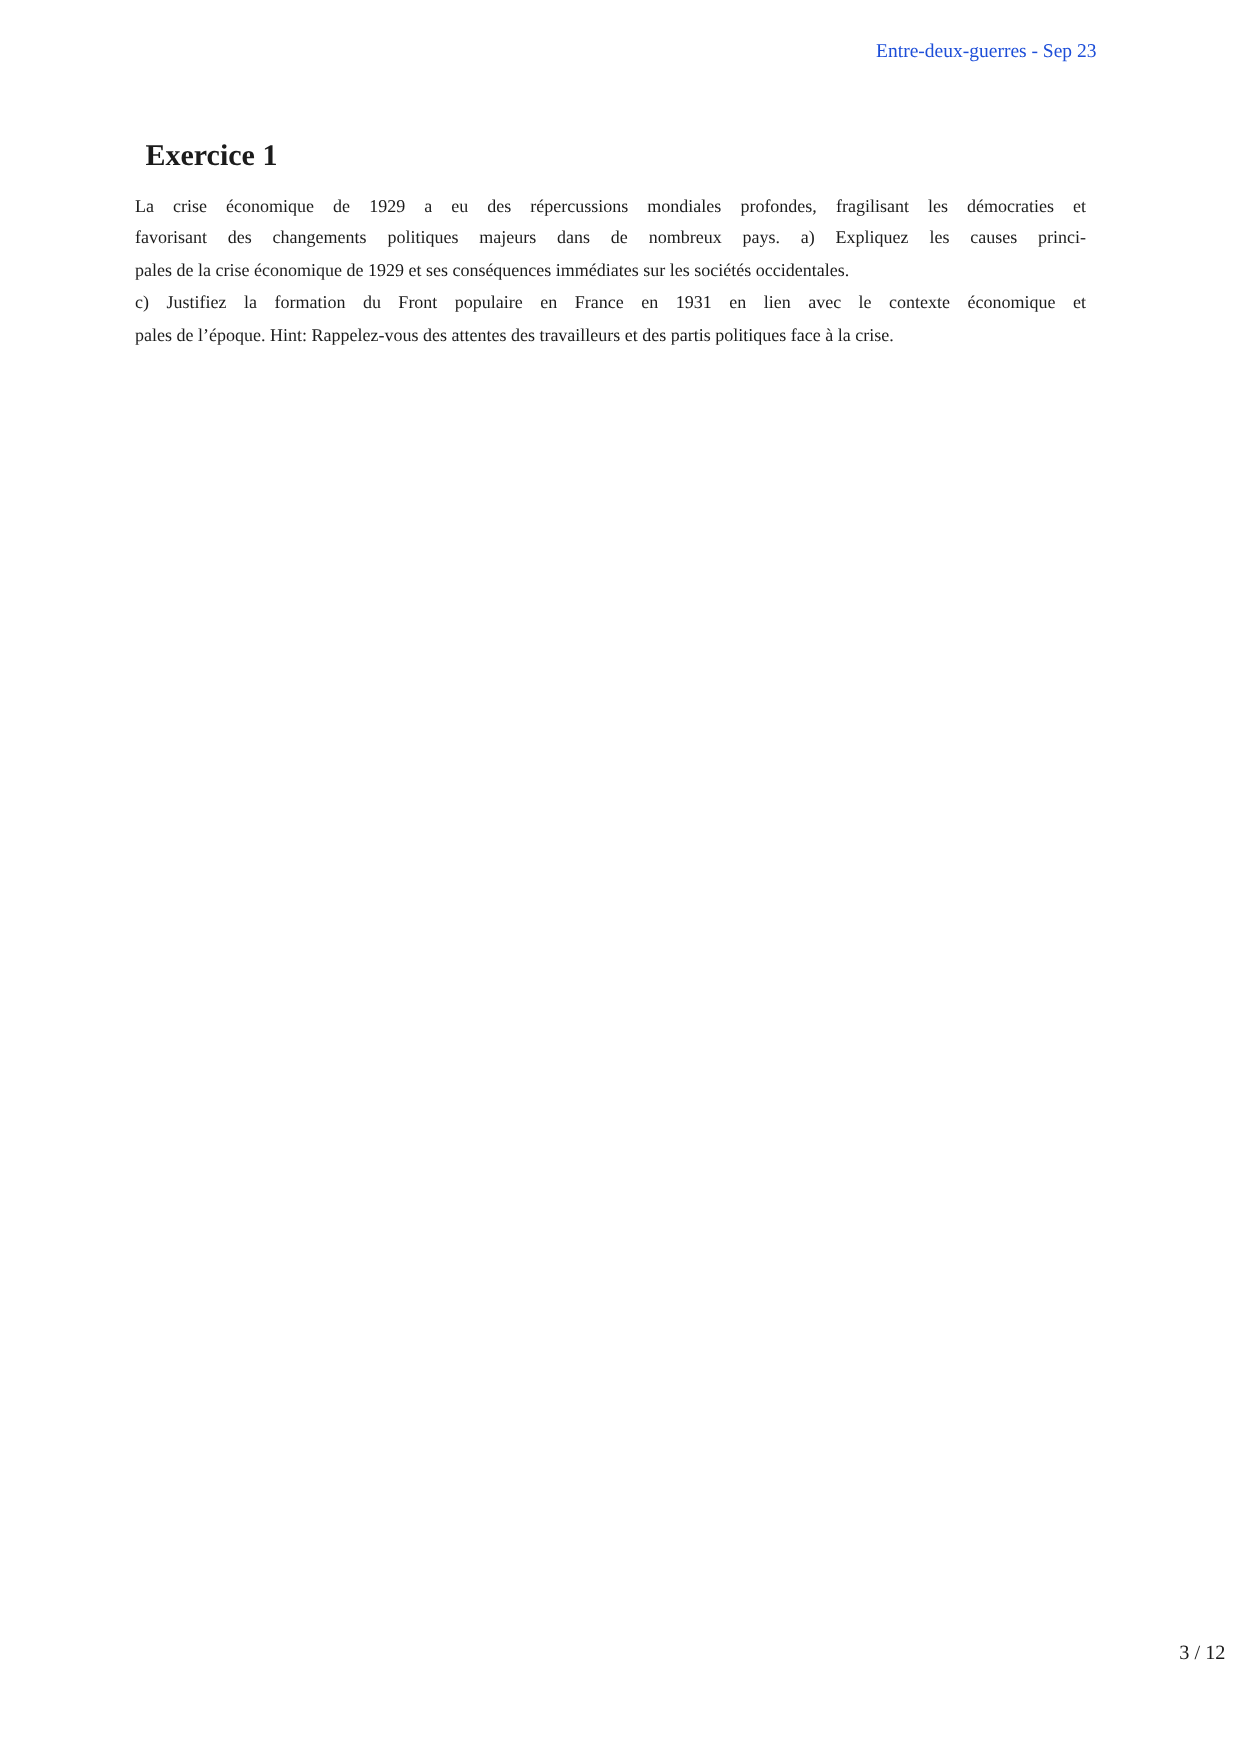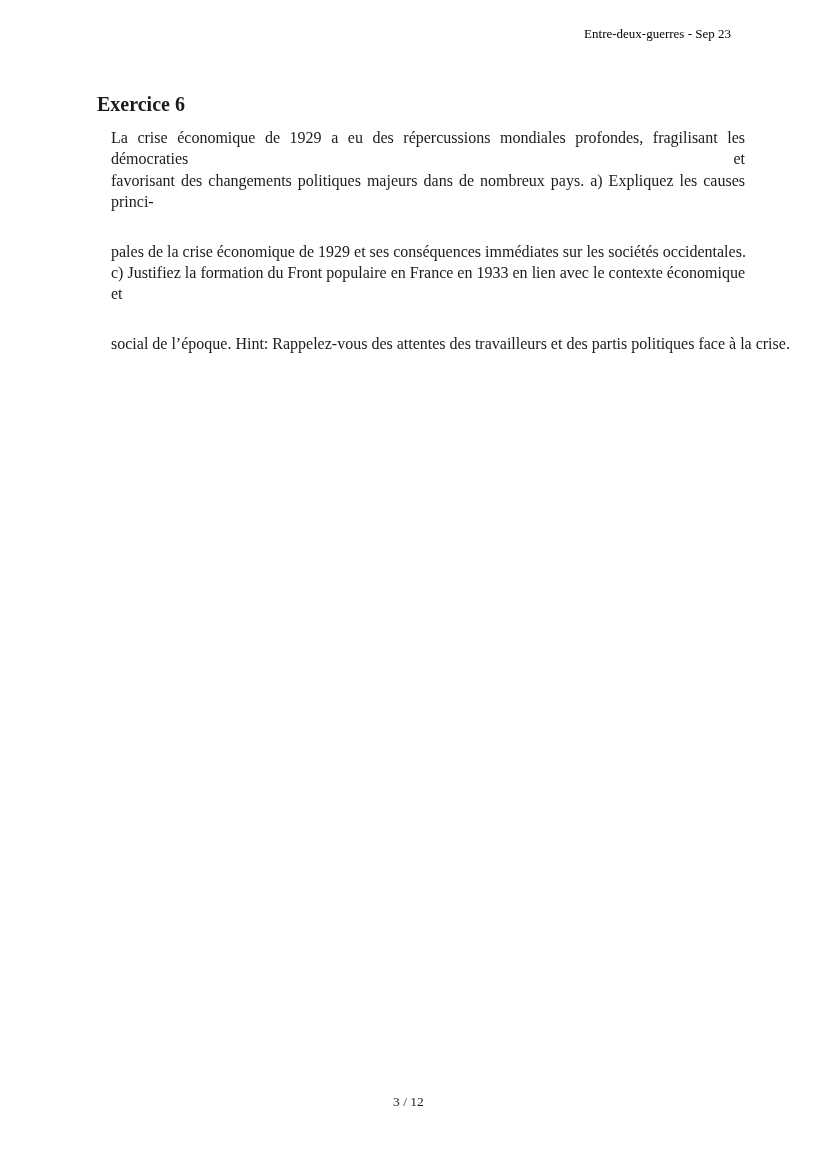--- a/index.html
+++ b/index.html
@@ -17,78 +17,77 @@
     overflow: hidden;
   }
   .header {
     position: absolute;
     top: 26px;
     left: 97px;
     right: 97px;
     text-align: right;
     font-size: 13px;
     line-height: 15px;
-    color: #000000;
+    color: #1d4ed8;
   }
   .title {
     position: absolute;
     top: 92px;
     left: 97px;
     margin: 0;
     font-size: 20px;
     line-height: 24px;
     font-weight: bold;
     color: #1b1b1b;
   }
   .para {
     position: absolute;
     top: 127px;
-    left: 111px;
+    left: 90px;
     width: 634px;
-    font-size: 16px;
+    font-size: 12px;
     line-height: 21.4px;
   }
   .line { min-height: 21.4px; }
   .fill {
     text-align: justify;
     text-align-last: justify;
   }
   .nw {
     white-space: nowrap;
-    margin-top: 28px;
   }
   .it {
   }
   .footer {
     position: absolute;
     top: 1093px;
     left: 0;
     width: 817px;
-    text-align: center;
+    text-align: right;
     font-size: 13.5px;
     line-height: 17px;
     color: #1b1b1b;
   }
 </style>
 </head>
 <body>
 
 <div class="page">
 
   <div class="header">
     <span>Entre-deux-guerres - Sep 23</span>
   </div>
 
-  <h2 class="title">Exercice 6</h2>
+  <h2 class="title">Exercice 1</h2>
 
   <div class="para">
     <div class="line fill">La crise économique de 1929 a eu des répercussions mondiales profondes, fragilisant les démocraties et</div>
     <div class="line fill">favorisant des changements politiques majeurs dans de nombreux pays. a) Expliquez les causes princi-</div>
     <div class="line nw">pales de la crise économique de 1929 et ses conséquences immédiates sur les sociétés occidentales.</div>
-    <div class="line fill">c) Justifiez la formation du Front populaire en France en 1933 en lien avec le contexte économique et</div>
-    <div class="line nw"><span>social de l’époque. </span><span class="it">Hint: Rappelez-vous des attentes des travailleurs et des partis politiques face à la crise.</span></div>
+    <div class="line fill">c) Justifiez la formation du Front populaire en France en 1931 en lien avec le contexte économique et</div>
+    <div class="line nw"><span>pales de l’époque. </span><span class="it">Hint: Rappelez-vous des attentes des travailleurs et des partis politiques face à la crise.</span></div>
   </div>
 
   <div class="footer">
     <span>3 / 12</span>
   </div>
 
 </div>
 
 </body></html>

